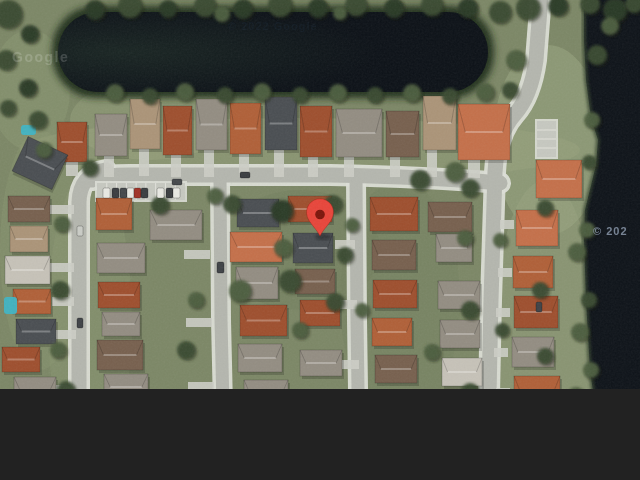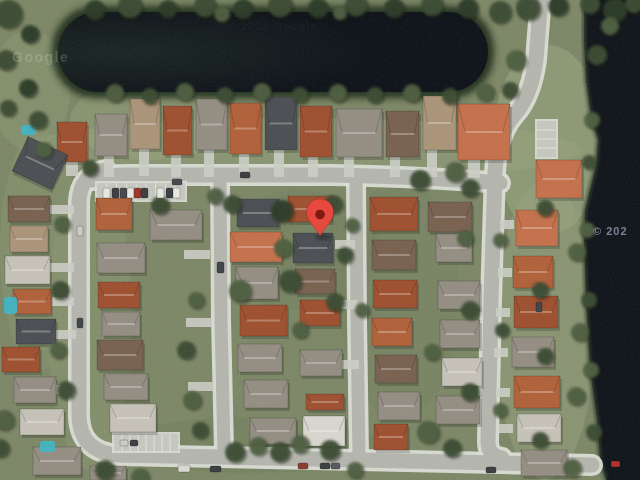--- a/index.html
+++ b/index.html
@@ -1,16 +1,16 @@
 <!DOCTYPE html>
 <html><head>
 <meta charset="utf-8">
 <style>
   html,body{margin:0;padding:0;background:#222;}
-  .viewport{position:relative;width:640px;height:480px;overflow:hidden;font-family:"Liberation Sans",sans-serif;}
+  .viewport{position:relative;width:640px;height:389px;overflow:hidden;font-family:"Liberation Sans",sans-serif;}
   svg{display:block}
   text{font-family:"Liberation Sans",sans-serif;}
   .wm-left{font-size:14px;font-weight:bold;letter-spacing:1.5px;fill:#ffffff;opacity:.17}
   .wm-top{font-size:11px;font-weight:bold;letter-spacing:1px;fill:#16222e;opacity:.5}
   .wm-right{font-size:11px;font-weight:bold;letter-spacing:1px;fill:#8795a8;opacity:.85}
 </style>
 </head>
 <body>
 
 <div class="viewport">

